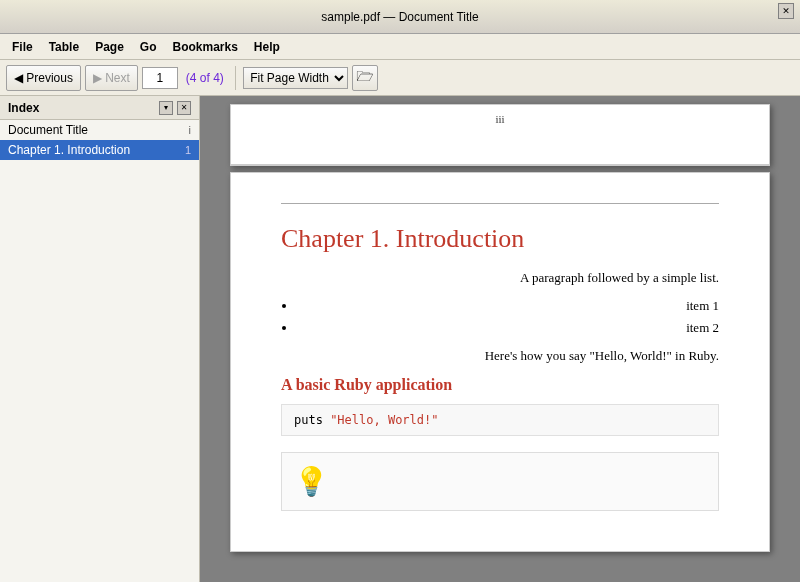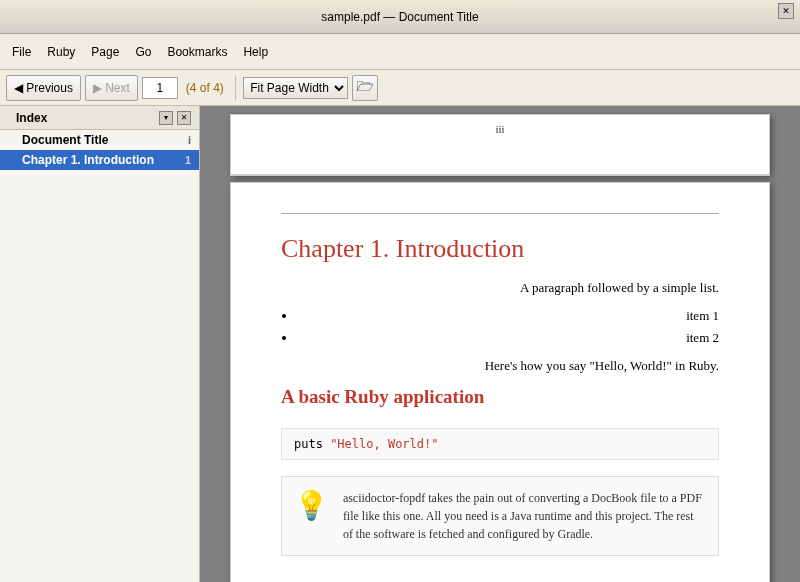--- a/index.html
+++ b/index.html
@@ -28,25 +28,26 @@
       display: flex;
       align-items: center;
       justify-content: center;
       font-size: 9px;
       cursor: pointer;
     }
 
     
     .menu-bar {
       background: #f0ede3;
-      height: 36px;
+      height: 26px;
       display: flex;
       align-items: center;
       padding: 0 4px;
       border-bottom: 1px solid #c0bdb0;
+      font-weight: bold;
     }
     .menu-item {
       padding: 2px 8px;
       font-size: 12px;
       cursor: pointer;
       color: #000;
     }
 
     
     .toolbar {
@@ -75,21 +76,21 @@
     .page-input {
       width: 36px;
       height: 22px;
       border: 1px solid #a0a0a0;
       text-align: center;
       font-size: 12px;
       padding: 0 2px;
     }
     .page-count {
       font-size: 12px;
-      color: #a16207;
+      color: #6d28d9;
       margin: 0 4px;
     }
     .zoom-select {
       height: 22px;
       border: 1px solid #a0a0a0;
       font-size: 12px;
       padding: 0 2px;
       background: linear-gradient(to bottom, #fafafa, #e8e5db);
       cursor: pointer;
       text-align: right;
@@ -129,21 +130,20 @@
       justify-content: space-between;
       padding: 4px 8px;
       background: #e8e5db;
       border-bottom: 1px solid #c0bdb0;
       height: 24px;
     }
     .sidebar-title {
       font-size: 12px;
       font-weight: bold;
       color: #000;
-      margin-left: 8px;
     }
     .sidebar-controls {
       display: flex;
       gap: 4px;
     }
     .sidebar-ctrl-btn {
       width: 14px;
       height: 14px;
       background: #d4d0c8;
       border: 1px solid #808080;
@@ -154,25 +154,24 @@
       cursor: pointer;
     }
     .sidebar-items {
       overflow-y: auto;
       flex: 1;
     }
     .sidebar-item {
       display: flex;
       align-items: center;
       justify-content: space-between;
-      padding: 3px 8px 3px 22px;
-      font-size: 12px;
-      cursor: pointer;
-      color: #000;
-      font-weight: bold;
+      padding: 3px 8px 3px 8px;
+      font-size: 12px;
+      cursor: pointer;
+      color: #000;
     }
     .sidebar-item.active {
       background: #316ac5;
       color: #fff;
     }
     .sidebar-item-page {
       font-size: 11px;
       color: #666;
     }
     .sidebar-item.active .sidebar-item-page { color: #cce; }
@@ -236,25 +235,25 @@
       margin: 8px 0 12px 16px;
       font-family: serif;
       font-size: 13px;
       text-align: right;
     }
     .bullet-list li {
       margin-bottom: 6px;
       list-style: disc;
     }
     .section-heading {
-      font-size: 19px;
+      font-size: 16px;
       color: #c0392b;
       font-family: serif;
       font-weight: bold;
-      margin-bottom: 20px;
+      margin-bottom: 10px;
     }
     .code-block {
       font-family: monospace;
       font-size: 12px;
       background: #f8f8f8;
       border: 1px solid #e0e0e0;
       padding: 8px 12px;
       margin-bottom: 16px;
       color: #000;
     }
@@ -283,21 +282,21 @@
 </head>
 <body>
 
 <div class="title-bar">
   <span>sample.pdf — Document Title</span>
   <div class="title-bar-close">✕</div>
 </div>
 
 <div class="menu-bar">
   <span class="menu-item">File</span>
-  <span class="menu-item">Ruby</span>
+  <span class="menu-item">Table</span>
   <span class="menu-item">Page</span>
   <span class="menu-item">Go</span>
   <span class="menu-item">Bookmarks</span>
   <span class="menu-item">Help</span>
 </div>
 
 <div class="toolbar">
   <button class="toolbar-btn">
     <span>◀</span>
     <span>Previous</span>
@@ -361,19 +360,18 @@
           <li>item 1</li>
           <li>item 2</li>
         </ul>
         <p class="para">Here's how you say "Hello, World!" in Ruby.</p>
         <div class="section-heading">A basic Ruby application</div>
         <div class="code-block">
           <span>puts </span><span class="code-string">"Hello, World!"</span>
         </div>
         <div class="note-box">
           <div class="note-icon">💡</div>
-          <div class="note-text">asciidoctor-fopdf takes the pain out of converting a DocBook file to a PDF file like this one. All you need is a Java runtime and this project. The rest of the software is fetched and configured by Gradle.</div>
         </div>
       </div>
     </div>
 
   </div>
 </div>
 
 </body></html>

